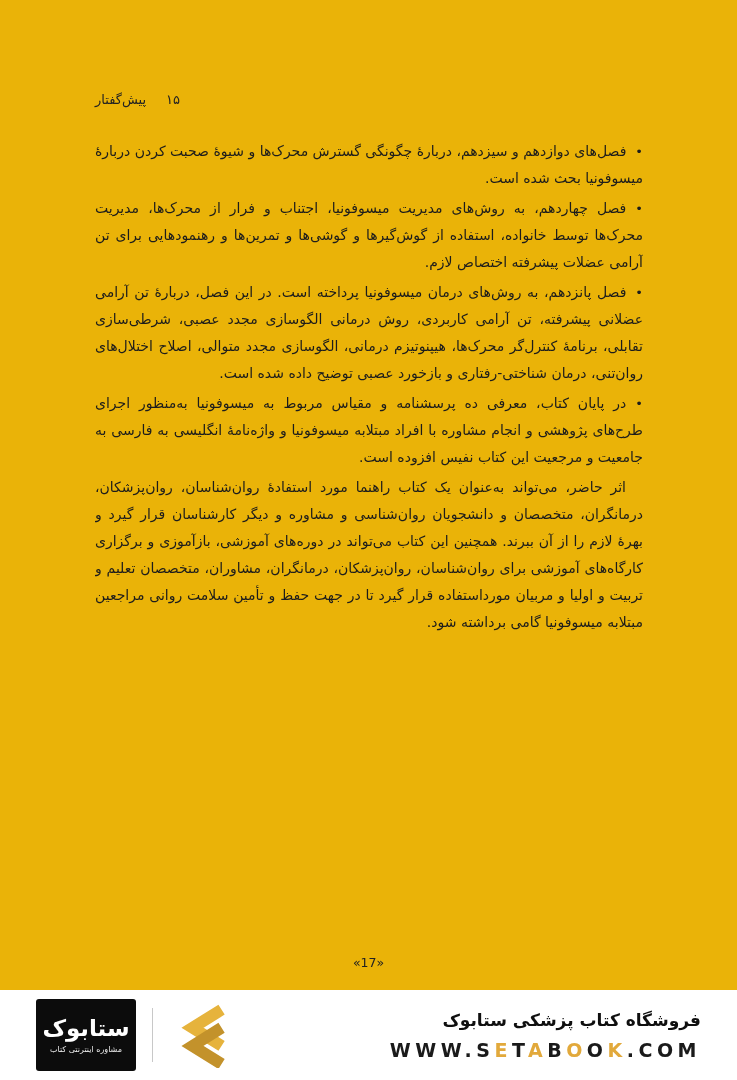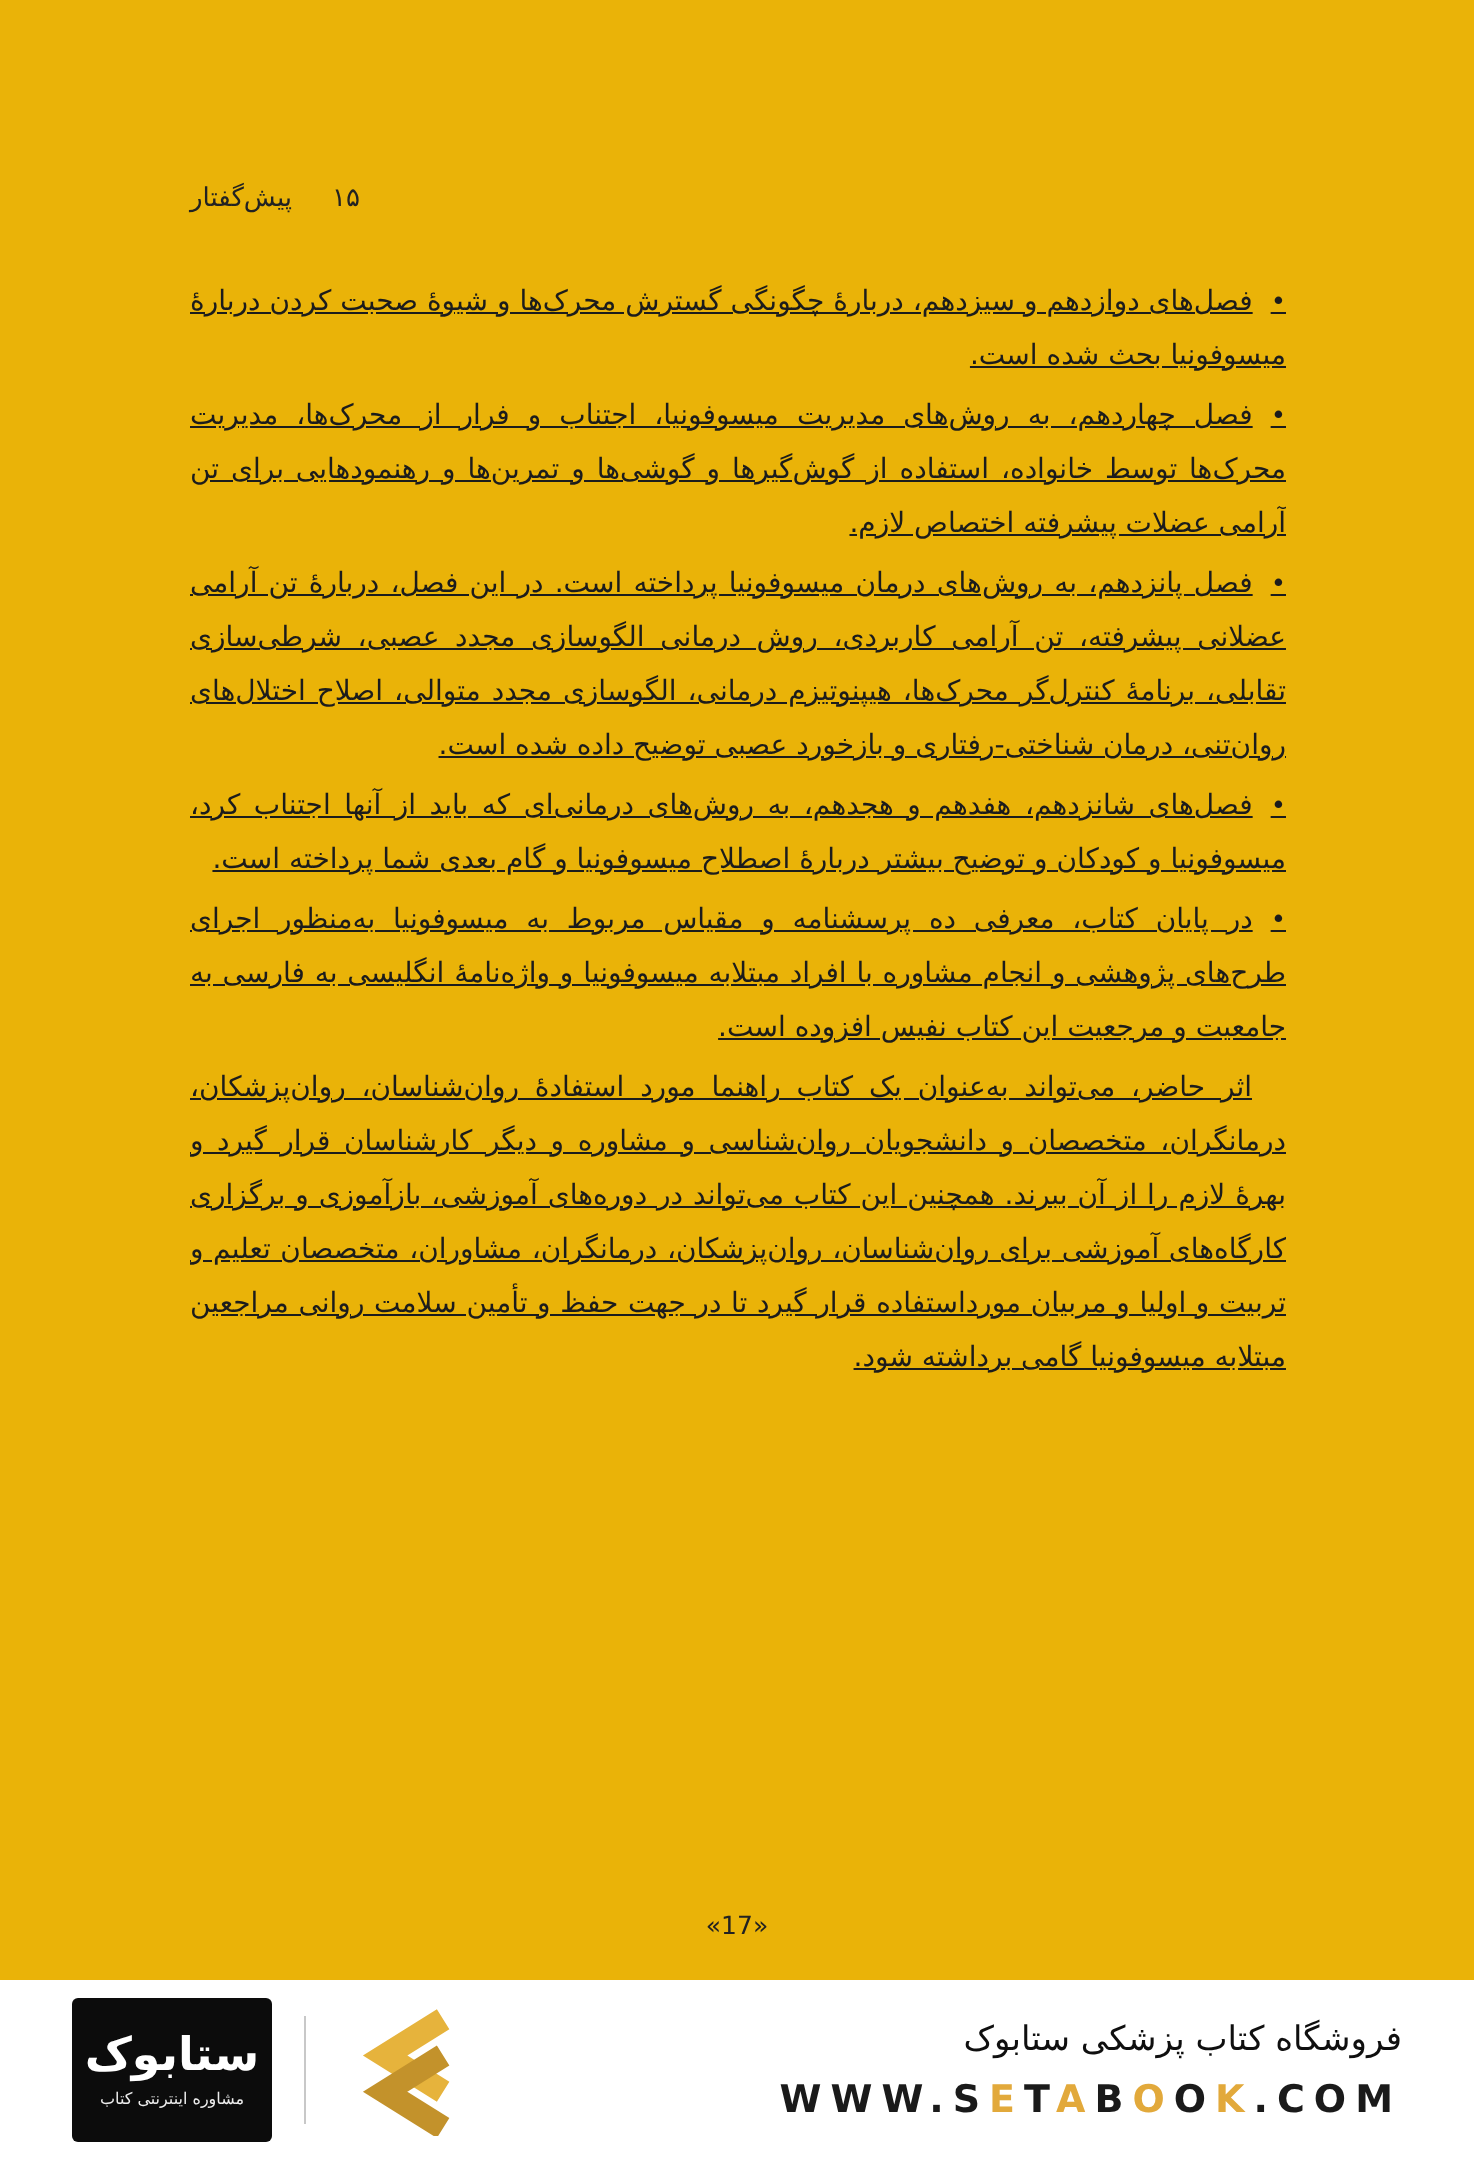--- a/index.html
+++ b/index.html
@@ -12,21 +12,20 @@
     position:absolute; top:92px; left:95px;
     display:flex; align-items:baseline; gap:20px;
     font-size:13px; color:#222;
   }
 
   .body-text {
     position:absolute; top:138px; left:95px; right:94px; bottom:34px;
     direction:rtl; text-align:justify;
     font-size:14px; line-height:27px; color:#1c1c1c;
     overflow:hidden;
-    text-decoration:underline;
   }
 
   ul.bullet-list { list-style:none; }
   li.bullet-item { margin-bottom:3px; }
   li.bullet-item::before { content:"•"; margin-left:9px; font-size:13px; }
 
   p.para { text-indent:17px; }
 
   .folio {
     position:absolute; bottom:20px; left:0; right:0;
@@ -43,21 +42,21 @@
     width:100px; height:72px; background:#0c0c0c; border-radius:3px;
     display:flex; flex-direction:column; align-items:center; justify-content:center; gap:5px;
   }
   .logo-wordmark { color:#ffffff; font-size:23px; font-weight:bold; line-height:1; }
   .logo-subtitle { color:#ededed; font-size:8px; }
   .logo-divider { width:1px; height:54px; background:#c8c8c8; }
   .chevron-icon { width:58px; height:66px; display:block; }
 
   .footer-text { margin-left:auto; text-align:right; }
   .store-title {
-    direction:rtl; font-size:17px; font-weight:normal; color:#0f0f0f; margin-bottom:9px;
+    direction:rtl; font-size:17px; font-weight:bold; color:#0f0f0f; margin-bottom:9px;
   }
   .website {
     direction:ltr; font-size:19px; font-weight:bold; letter-spacing:4.5px;
     white-space:nowrap;
     text-align:right;
   }
 </style>
 </head>
 <body>
 
@@ -66,21 +65,20 @@
   <div class="running-head">
     <span>پیش‌گفتار</span>
     <span>۱۵</span>
   </div>
 
   <div class="body-text">
     <ul class="bullet-list">
       <li class="bullet-item">فصل‌های دوازدهم و سیزدهم، دربارهٔ چگونگی گسترش محرک‌ها و شیوهٔ صحبت کردن دربارهٔ میسوفونیا بحث شده است.</li>
       <li class="bullet-item">فصل چهاردهم، به روش‌های مدیریت میسوفونیا، اجتناب و فرار از محرک‌ها، مدیریت محرک‌ها توسط خانواده، استفاده از گوش‌گیرها و گوشی‌ها و تمرین‌ها و رهنمودهایی برای تن آرامی عضلات پیشرفته اختصاص لازم.</li>
       <li class="bullet-item">فصل پانزدهم، به روش‌های درمان میسوفونیا پرداخته است. در این فصل، دربارهٔ تن آرامی عضلانی پیشرفته، تن آرامی کاربردی، روش درمانی الگوسازی مجدد عصبی، شرطی‌سازی تقابلی، برنامهٔ کنترل‌گر محرک‌ها، هیپنوتیزم درمانی، الگوسازی مجدد متوالی، اصلاح اختلال‌های روان‌تنی، درمان شناختی-رفتاری و بازخورد عصبی توضیح داده شده است.</li>
-      <li class="bullet-item">فصل‌های شانزدهم، هفدهم و هجدهم، به روش‌های درمانی‌ای که باید از آنها اجتناب کرد، میسوفونیا و کودکان و توضیح بیشتر دربارهٔ اصطلاح میسوفونیا و گام بعدی شما پرداخته است.</li>
       <li class="bullet-item">در پایان کتاب، معرفی ده پرسشنامه و مقیاس مربوط به میسوفونیا به‌منظور اجرای طرح‌های پژوهشی و انجام مشاوره با افراد مبتلابه میسوفونیا و واژه‌نامهٔ انگلیسی به فارسی به جامعیت و مرجعیت این کتاب نفیس افزوده است.</li>
     </ul>
     <p class="para">اثر حاضر، می‌تواند به‌عنوان یک کتاب راهنما مورد استفادهٔ روان‌شناسان، روان‌پزشکان، درمانگران، متخصصان و دانشجویان روان‌شناسی و مشاوره و دیگر کارشناسان قرار گیرد و بهرهٔ لازم را از آن ببرند. همچنین این کتاب می‌تواند در دوره‌های آموزشی، بازآموزی و برگزاری کارگاه‌های آموزشی برای روان‌شناسان، روان‌پزشکان، درمانگران، مشاوران، متخصصان تعلیم و تربیت و اولیا و مربیان مورداستفاده قرار گیرد تا در جهت حفظ و تأمین سلامت روانی مراجعین مبتلابه میسوفونیا گامی برداشته شود.</p>
   </div>
 
   <div class="folio">«17»</div>
 </div>
 
 <div class="footer-banner">
 

